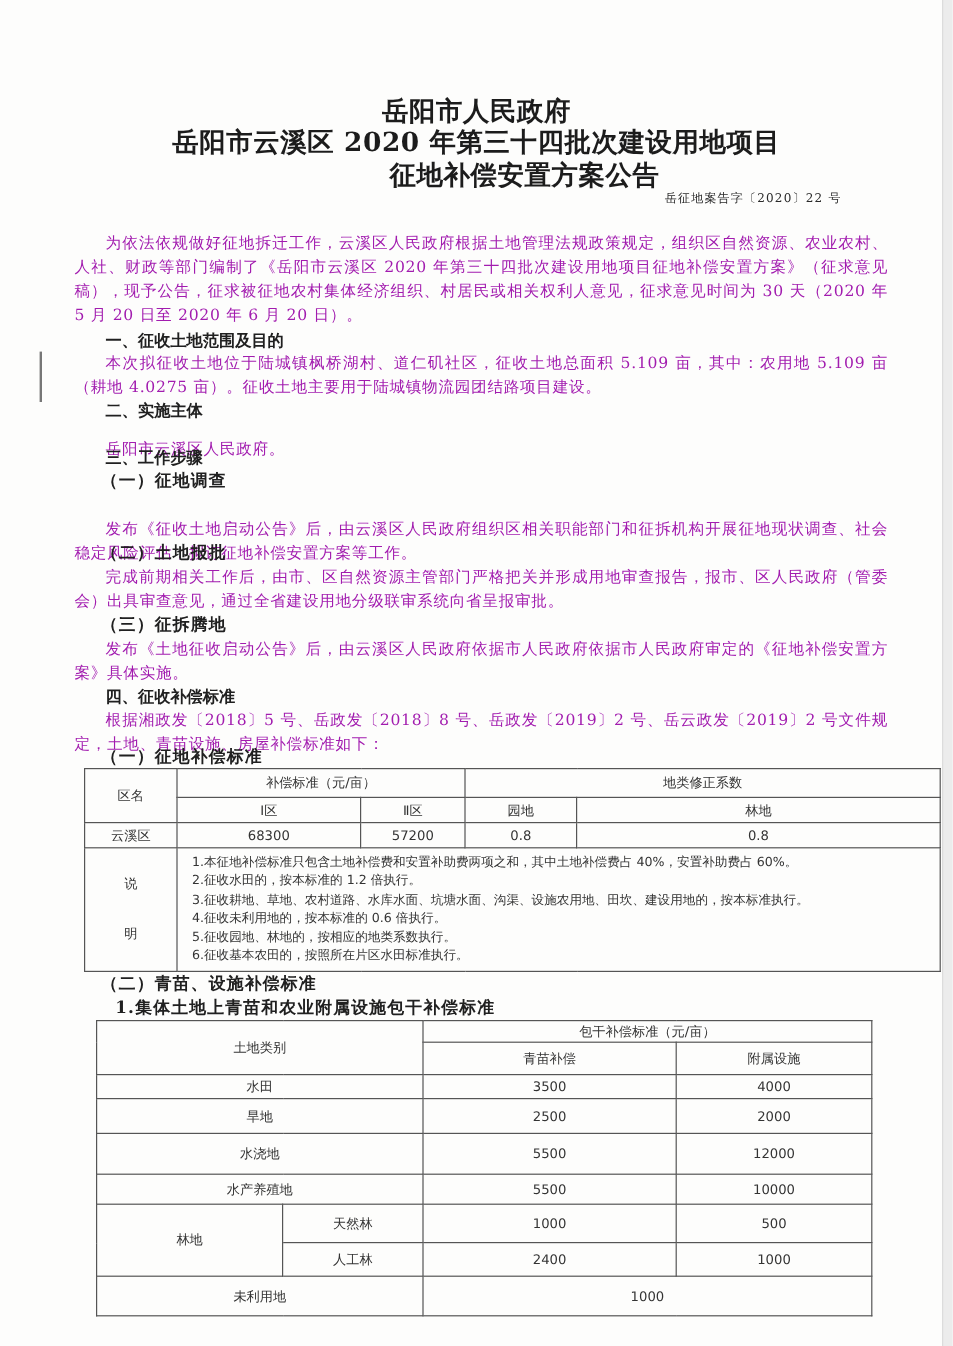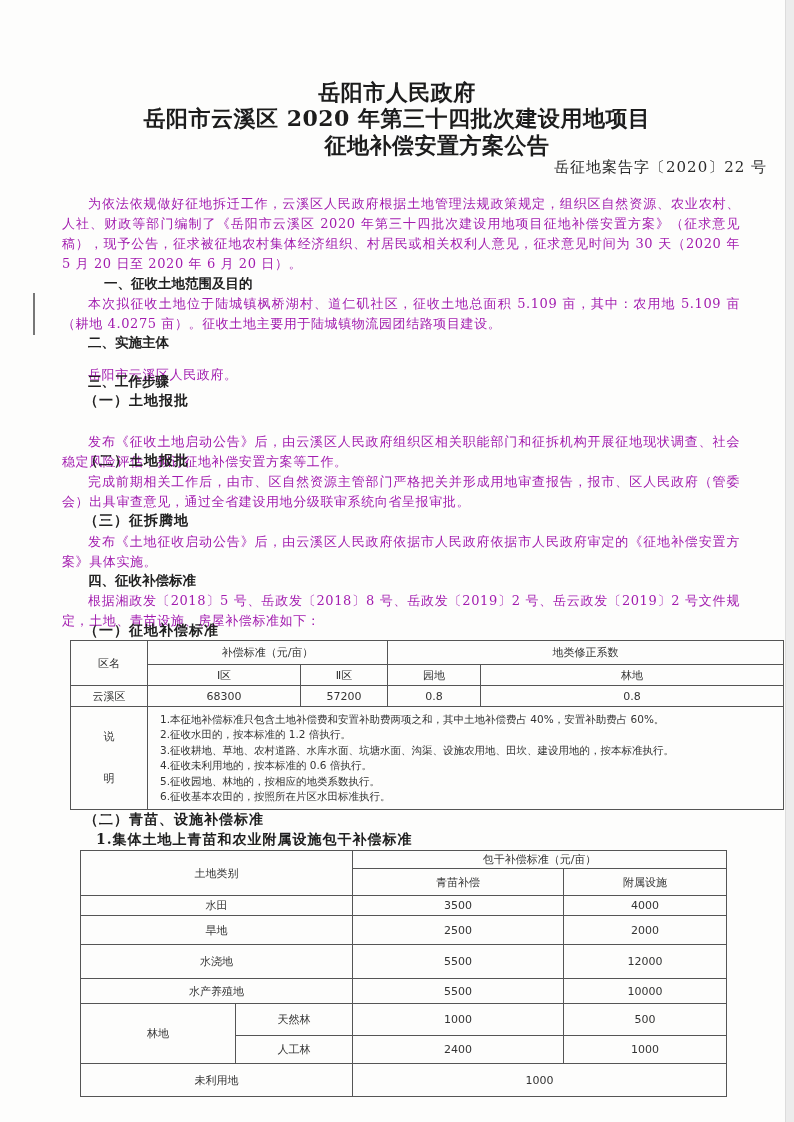--- a/index.html
+++ b/index.html
@@ -8,21 +8,21 @@
     background: #fdfdfc;
     font-family: "DejaVu Serif", "Liberation Serif", serif;
     color: #2a2a2a;
   }
   .right-edge { position: absolute; right: 0; top: 0; width: 8px; height: 1122px; background: #ececec; border-left: 1px solid #dcdcdc; }
   .binder-mark { position: absolute; left: 33px; top: 293px; width: 2px; height: 42px; background: #777; }
   .title { position: absolute; left: 0; width: 794px; text-align: center; font-weight: bold; font-size: 22px; color: #1c1c1c; letter-spacing: 0.5px; }
   .t1 { top: 78px; }
   .t2 { top: 104px; }
   .t3 { top: 131px; margin-left: 40px; }
-  .docno { position: absolute; left: 554px; top: 158px; font-size: 15px; letter-spacing: 1px; }
+  .docno { position: absolute; left: 554px; top: 158px; font-size: 10px; letter-spacing: 1px; }
   .p { position: absolute; font-size: 13px; line-height: 20px; color: #a21caf; letter-spacing: 0.6px; }
   .indent { text-indent: 26px; }
   .para { left: 62px; width: 678px; text-align: justify; }
   .h { position: absolute; left: 88px; font-size: 13.5px; font-weight: bold; color: #202020; }
   .sub { position: absolute; left: 72px; font-size: 14px; font-weight: bold; color: #202020; letter-spacing: 1px; }
   table { position: absolute; border-collapse: collapse; font-family: "DejaVu Sans", "Liberation Sans", sans-serif; font-size: 11px; color: #333; }
   td { border: 1px solid #555; text-align: center; padding: 0; }
   .tbl1 { left: 70px; top: 640px; width: 714px; }
   .tbl1 td.notes { text-align: left; padding: 3px 8px 3px 12px; line-height: 15.5px; font-size: 10.5px; }
   .tbl2 { left: 80px; top: 850px; width: 647px; }
@@ -34,28 +34,28 @@
 <div class="right-edge"></div>
 <div class="binder-mark"></div>
 
 <div class="title t1">岳阳市人民政府</div>
 <div class="title t2">岳阳市云溪区 2020 年第三十四批次建设用地项目</div>
 <div class="title t3">征地补偿安置方案公告</div>
 <div class="docno">岳征地案告字〔2020〕22 号</div>
 
 <div class="p para indent" style="top:194px;">为依法依规做好征地拆迁工作，云溪区人民政府根据土地管理法规政策规定，组织区自然资源、农业农村、人社、财政等部门编制了《岳阳市云溪区 2020 年第三十四批次建设用地项目征地补偿安置方案》（征求意见稿），现予公告，征求被征地农村集体经济组织、村居民或相关权利人意见，征求意见时间为 30 天（2020 年 5 月 20 日至 2020 年 6 月 20 日）。</div>
 
-<div class="h" style="top:275px;margin-left:16px;">一、征收土地范围及目的</div>
+<div class="h" style="top:275px;">一、征收土地范围及目的</div>
 <div class="p para indent" style="top:294px;">本次拟征收土地位于陆城镇枫桥湖村、道仁矶社区，征收土地总面积 5.109 亩，其中：农用地 5.109 亩（耕地 4.0275 亩）。征收土地主要用于陆城镇物流园团结路项目建设。</div>
 
 <div class="h" style="top:334px;">二、实施主体</div>
 <div class="p para indent" style="top:353px;margin-top:12px;">岳阳市云溪区人民政府。</div>
 
 <div class="h" style="top:373px;">三、工作步骤</div>
-<div class="sub" style="top:392px;left:84px;">（一）土地报批</div>
+<div class="sub" style="top:392px;left:84px;">（一）征地调查</div>
 <div class="p para indent" style="top:412px;margin-top:20px;">发布《征收土地启动公告》后，由云溪区人民政府组织区相关职能部门和征拆机构开展征地现状调查、社会稳定风险评估，拟订征地补偿安置方案等工作。</div>
 
 <div class="sub" style="top:452px;left:84px;">（二）土地报批</div>
 <div class="p para indent" style="top:472px;">完成前期相关工作后，由市、区自然资源主管部门严格把关并形成用地审查报告，报市、区人民政府（管委会）出具审查意见，通过全省建设用地分级联审系统向省呈报审批。</div>
 
 <div class="sub" style="top:512px;left:84px;">（三）征拆腾地</div>
 <div class="p para indent" style="top:532px;">发布《土地征收启动公告》后，由云溪区人民政府依据市人民政府依据市人民政府审定的《征地补偿安置方案》具体实施。</div>
 
 <div class="h" style="top:572px;">四、征收补偿标准</div>
 <div class="p para indent" style="top:591px;">根据湘政发〔2018〕5 号、岳政发〔2018〕8 号、岳政发〔2019〕2 号、岳云政发〔2019〕2 号文件规定，土地、青苗设施、房屋补偿标准如下：</div>

